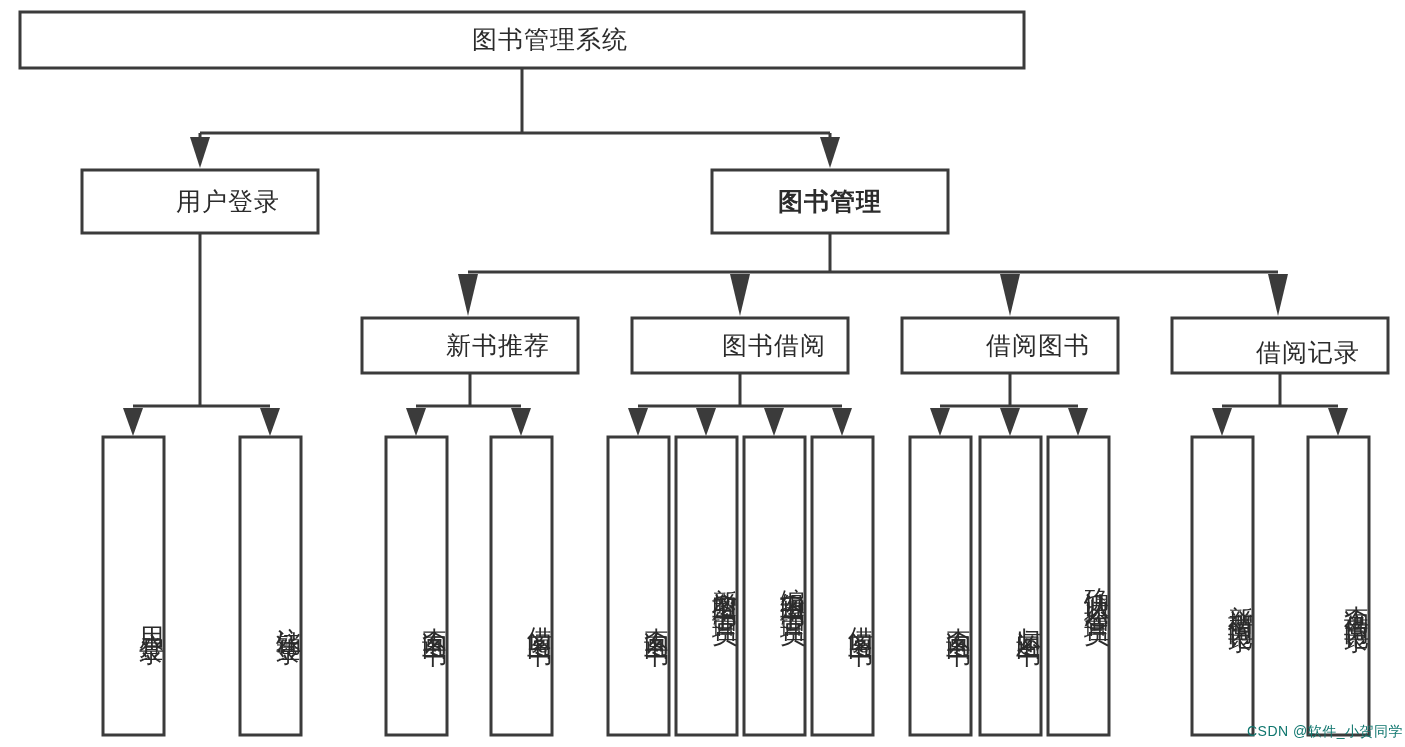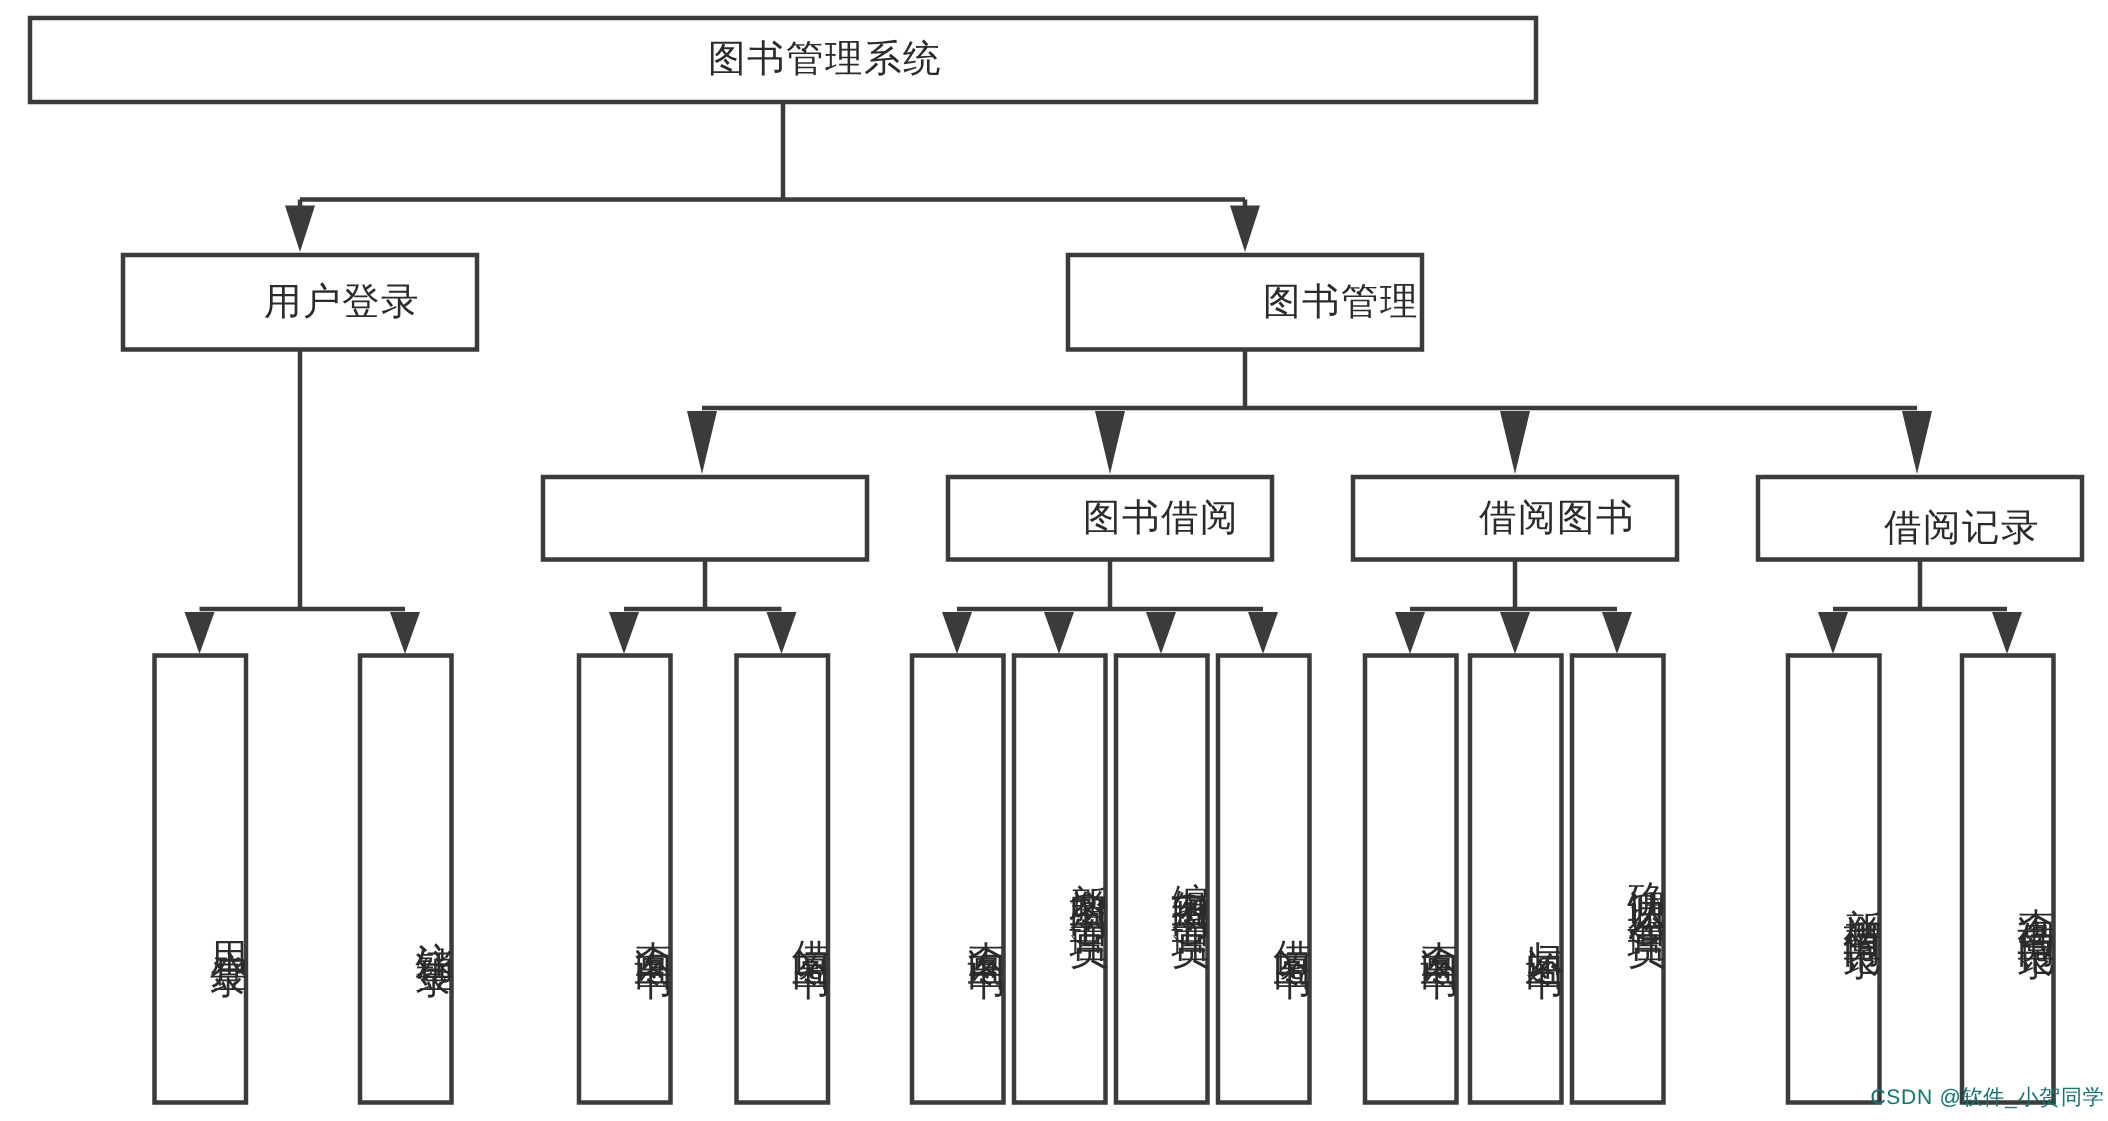--- a/index.html
+++ b/index.html
@@ -175,22 +175,23 @@
     <rect class="node-box" x="1048" y="437" width="61" height="298"></rect>
 
     <rect class="node-box" x="1192" y="437" width="61" height="298"></rect>
     <rect class="node-box" x="1308" y="437" width="61" height="298"></rect>
 
   </svg>
 
   <div class="node-label-h" style="left:20px; top:12px; width:1004px; height:56px;">图书管理系统</div>
 
   <div class="node-label-h" style="left:82px; top:170px; width:236px; height:63px;">用户登录</div>
-  <div class="node-label-h" style="left:748px; top:170px; width:236px; height:63px;">图书管理</div>
-
+  <div class="node-label-h" style="left:684px; top:170px; width:236px; height:63px;font-weight:bold;">图书管理</div>
+
+  <div class="node-label-h" style="left:362px; top:318px; width:216px; height:55px;">新书推荐</div>
   <div class="node-label-h" style="left:632px; top:318px; width:228px; height:55px;">图书借阅</div>
   <div class="node-label-h" style="left:902px; top:318px; width:216px; height:55px;">借阅图书</div>
   <div class="node-label-h" style="left:1172px; top:318px; width:216px; height:70px;">借阅记录</div>
 
   <div class="node-label-v" style="left:103px; top:499px; width:61px; height:236px;">用户登录</div>
   <div class="node-label-v" style="left:240px; top:499px; width:61px; height:236px;">注销登录</div>
 
   <div class="node-label-v" style="left:386px; top:499px; width:61px; height:236px;">查询图书</div>
   <div class="node-label-v" style="left:491px; top:499px; width:61px; height:236px;">借阅图书</div>
 

